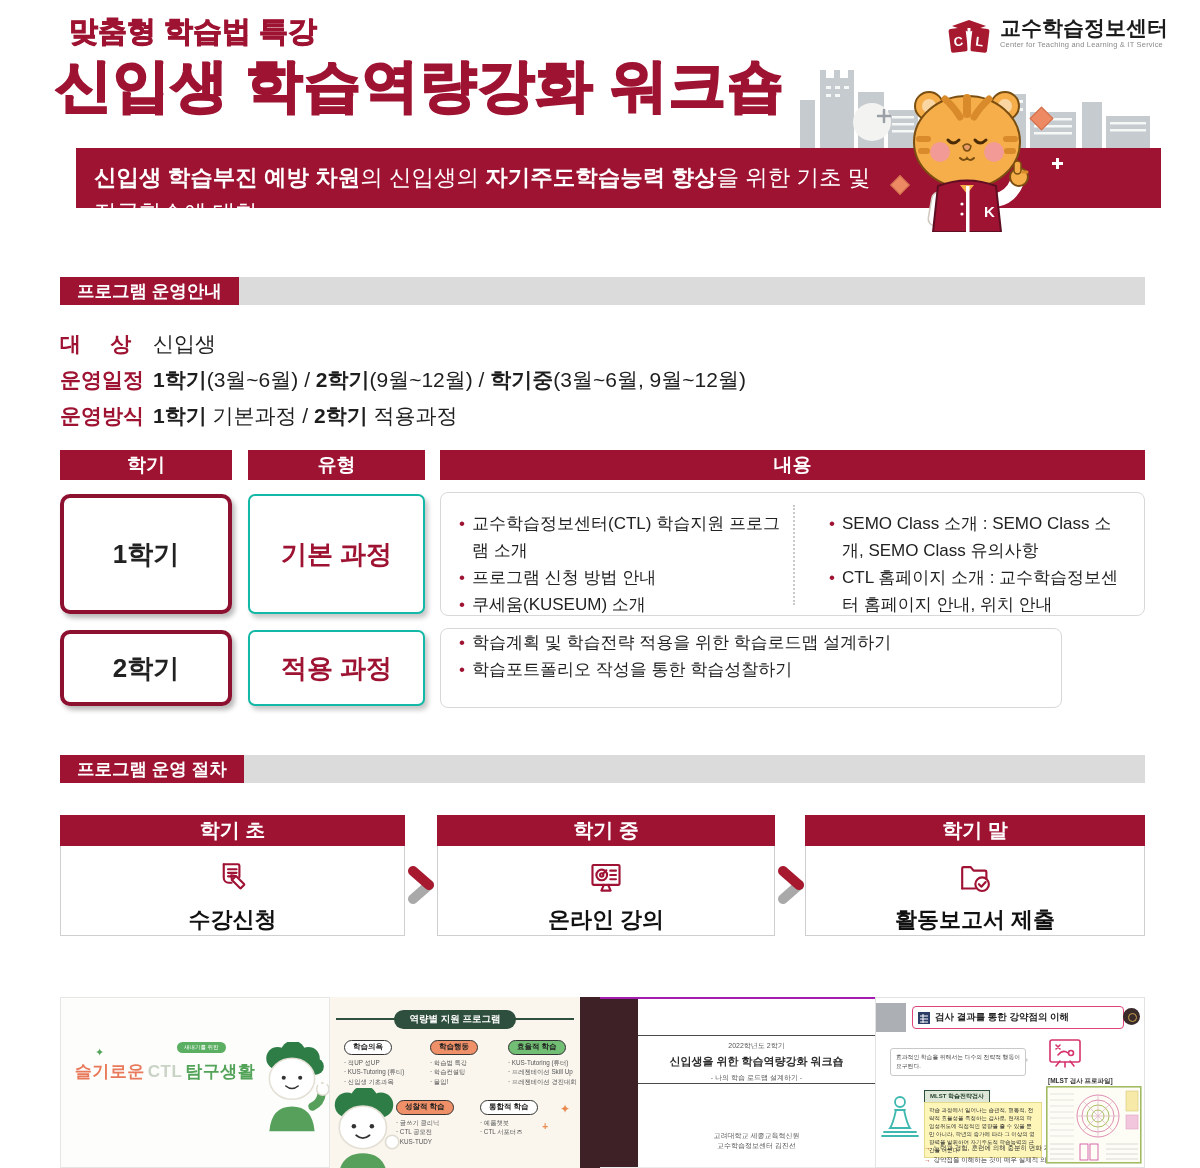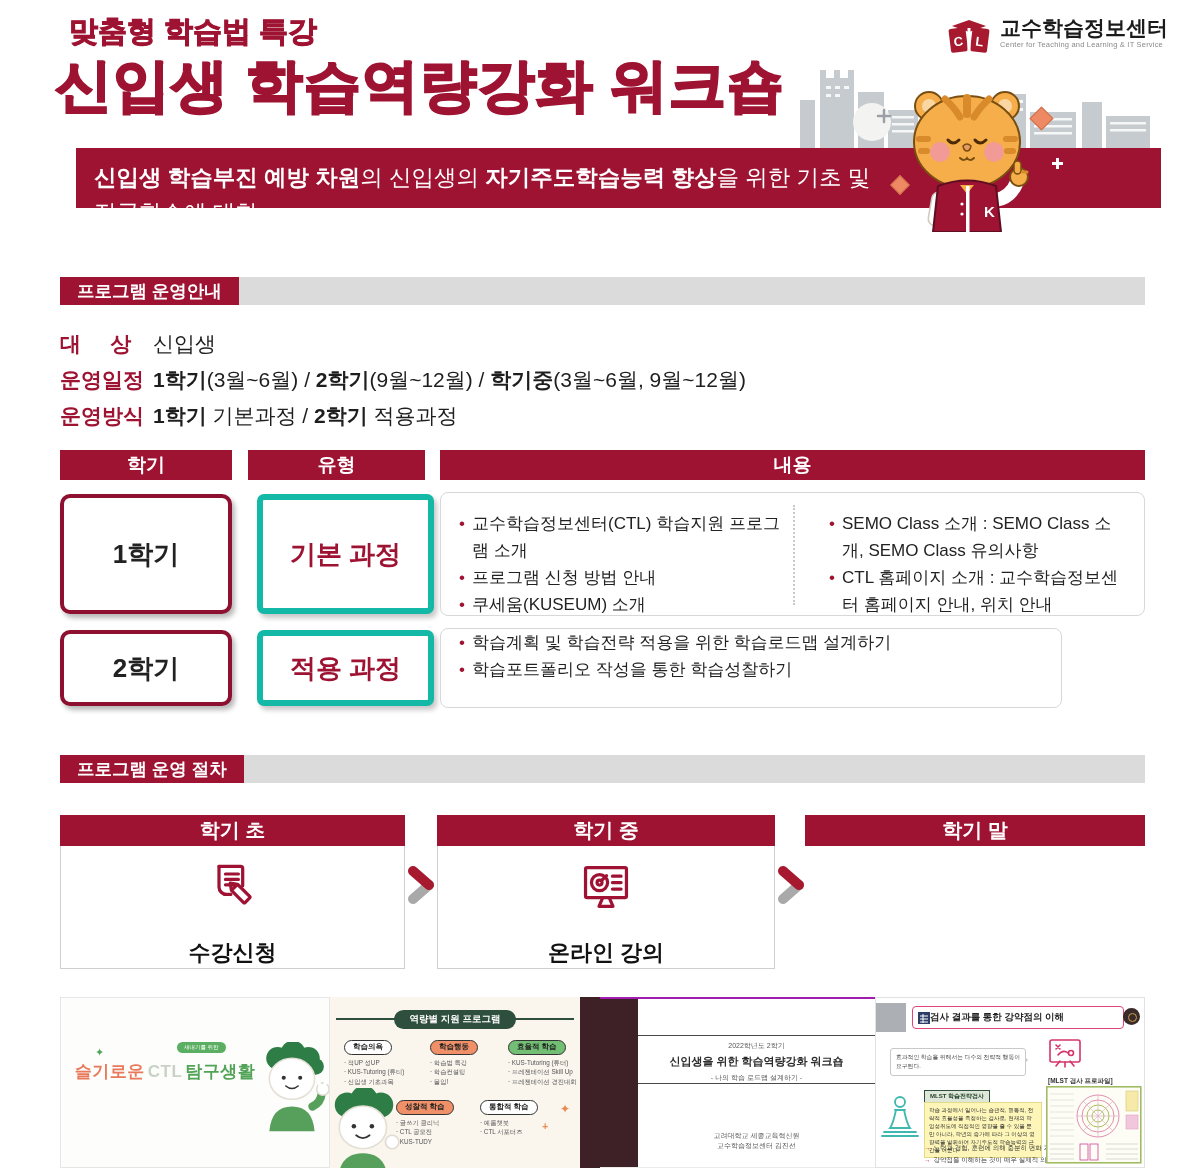--- a/index.html
+++ b/index.html
@@ -42,34 +42,34 @@
   .ilabel{display:inline-block;width:88px;font-size:21px;font-weight:800;color:var(--crimson);}
   .ival{margin-left:5px;font-size:21px;color:var(--ink);}
   .ival b{font-weight:800;}
 
   
   .thead{height:30px;background:var(--crimson);color:#fff;font-size:19px;font-weight:800;
     display:flex;align-items:center;justify-content:center;}
   .sembox{background:#fff;border:4px solid var(--dark-red-border);border-radius:10px;
     box-shadow:3px 4px 5px rgba(0,0,0,.28);display:flex;align-items:center;justify-content:center;
     font-size:26px;font-weight:800;color:#222;}
-  .typebox{background:#fff;border:6px solid #14b8a6;border-radius:7px;
+  .typebox{background:#fff;border:2px solid #14b8a6;border-radius:7px;
     box-shadow:3px 4px 5px rgba(0,0,0,.22);display:flex;align-items:center;justify-content:center;
-    font-size:26px;font-weight:800;color:var(--crimson);margin-left:9px;}
+    font-size:26px;font-weight:800;color:var(--crimson);}
   .contentbox{background:#fff;border:1px solid var(--boxline);border-radius:8px;}
   .blist{list-style:none;}
   .blist li{position:relative;padding-left:13px;font-size:17px;line-height:27px;color:#222;}
   .blist li::before{content:"•";position:absolute;left:0;color:var(--crimson);}
   .dotdiv{border-left:2px dotted #C9C9C9;}
 
   
   .pcard-h{background:var(--crimson);color:#fff;font-size:20px;font-weight:800;height:31px;
     display:flex;align-items:center;justify-content:center;}
-  .pcard-b{background:#fff;border:1px solid #CFCFCF;border-top:none;height:123px;
-    display:flex;flex-direction:column;align-items:center;padding-top:14px;gap:8px;justify-content:space-between;}
+  .pcard-b{background:#fff;border:1px solid #CFCFCF;border-top:none;height:90px;
+    display:flex;flex-direction:column;align-items:center;padding-top:14px;gap:8px;}
   .pcard-label{font-size:22px;font-weight:800;color:#111;}
 
   
   .slide{top:997px;height:171px;background:#fff;overflow:hidden;}
   .s1{left:60px;width:270px;background:#FDFDFB;border:1px solid #E6E6E6;}
   .s2{left:330px;width:270px;background:#FAF6EE;}
   .s2band{position:absolute;right:0;top:0;width:20px;height:100%;background:var(--maroonband);}
   .s3{left:600px;width:275px;background:#fff;border-top:2px solid #a21caf;border-bottom:1px solid #ECECEC;}
   .s3band{position:absolute;left:0;top:0;width:38px;height:100%;background:var(--maroonband);}
   .s4{left:875px;width:270px;background:#fff;border:1px solid #E2E2E2;}
@@ -95,21 +95,21 @@
 
   .s3rule{position:absolute;left:38px;right:0;border-top:1.5px solid #4A4A4A;}
   .s3-text{position:absolute;left:38px;right:0;top:42px;text-align:center;}
   .s3-eyebrow{font-size:7px;color:#555;}
   .s3-title{font-size:11px;font-weight:800;color:#2B2B2B;margin-top:3px;}
   .s3-sub{font-size:7px;color:#555;margin-top:4px;}
   .s3-footer{position:absolute;left:38px;right:0;top:132px;text-align:center;font-size:7px;color:#555;line-height:10px;}
 
   .s4-grayblock{position:absolute;left:0;top:5px;width:30px;height:29px;background:#ACB0B4;}
   .s4-titlebar{position:absolute;left:36px;top:8px;width:212px;height:23px;border:1.5px solid #E0447A;
-    border-radius:4px;display:flex;align-items:center;padding:0 5px;background:#fff;}
+    border-radius:4px;display:flex;align-items:center;gap:5px;padding:0 5px;background:#fff;}
   .s4-title{font-size:9.5px;font-weight:800;color:#222;white-space:nowrap;}
   .s4-crest{position:absolute;right:4px;top:10px;width:17px;height:17px;border-radius:50%;background:#3A2A2A;z-index:3;}
   .s4-crest::after{content:"";position:absolute;left:5px;top:5px;width:7px;height:7px;border-radius:50%;border:1px solid #C9A24B;}
   .s4-bubble{position:absolute;left:14px;top:50px;width:136px;border:1px solid #C9C9C9;border-radius:3px;
     padding:4px 5px;font-size:5.8px;color:#444;background:#fff;}
   .s4-bubble::after{content:"";position:absolute;right:-6px;top:8px;border:3px solid transparent;border-left-color:#C9C9C9;}
   .s4-caption{position:absolute;left:172px;top:79px;font-size:6.5px;font-weight:800;color:#333;}
   .s4-mlst{position:absolute;left:48px;top:92px;background:#DFE8D8;border:1px solid #2F4F3E;
     color:#1F3D2B;font-size:6px;font-weight:800;padding:1px 5px;}
   .s4-yellow{position:absolute;left:48px;top:104px;width:118px;background:#FDF6B8;border:1px solid #E5D98A;
@@ -314,20 +314,29 @@
     </div>
   </div>
 
   <svg class="abs" style="left:776px;top:862px;" width="30" height="46" viewBox="0 0 30 46">
     <path d="M23 23 L7 37" stroke="#A9A9A9" stroke-width="10" stroke-linecap="round" fill="none"></path>
     <path d="M7 9 L23 23" stroke="#A6192E" stroke-width="10" stroke-linecap="round" fill="none"></path>
   </svg>
 
   <div class="abs" style="left:805px;top:815px;width:340px;">
     <div class="pcard-h">학기 말</div>
+    <div class="pcard-b">
+      <svg width="56" height="56" viewBox="0 0 52 52" fill="none" stroke="#A01234" stroke-width="3" stroke-linecap="round" stroke-linejoin="round">
+        <path d="M8 40 V12 a2 2 0 0 1 2 -2 h10 l4 5 h16 a2 2 0 0 1 2 2 v9"></path>
+        <path d="M8 40 h18"></path>
+        <circle cx="36" cy="34" r="9.5" fill="#fff"></circle>
+        <path d="M31.5 34 l3.5 3.5 L41 31"></path>
+      </svg>
+      <div class="pcard-label">활동보고서 제출</div>
+    </div>
   </div>
 
   <div class="abs slide s1">
     <span class="s1-spark">✦</span>
     <div class="s1-logo">
       <span class="s1-t1">슬기로운</span><span class="s1-t2">CTL</span><span class="s1-t3">탐구생활</span>
     </div>
     <div class="s1-bubble">새내기를 위한</div>
     <svg class="abs" style="left:196px;top:44px;" width="72" height="90" viewBox="0 0 70 86">
       <circle cx="20" cy="15" r="11" fill="#2E7D46"></circle>

